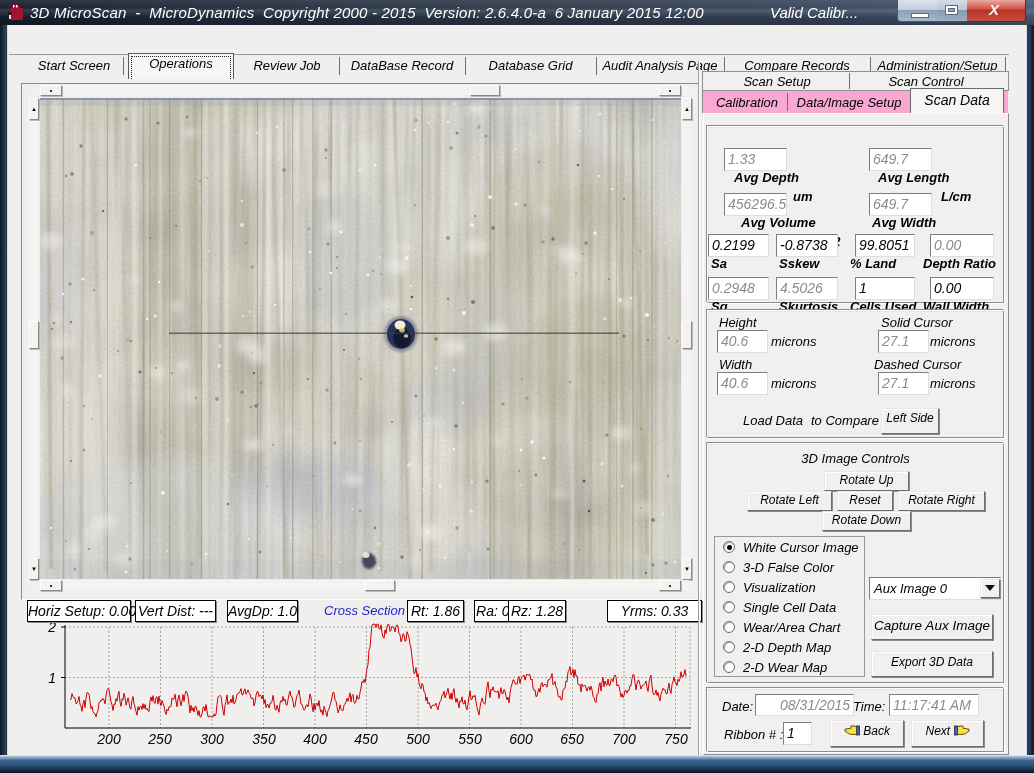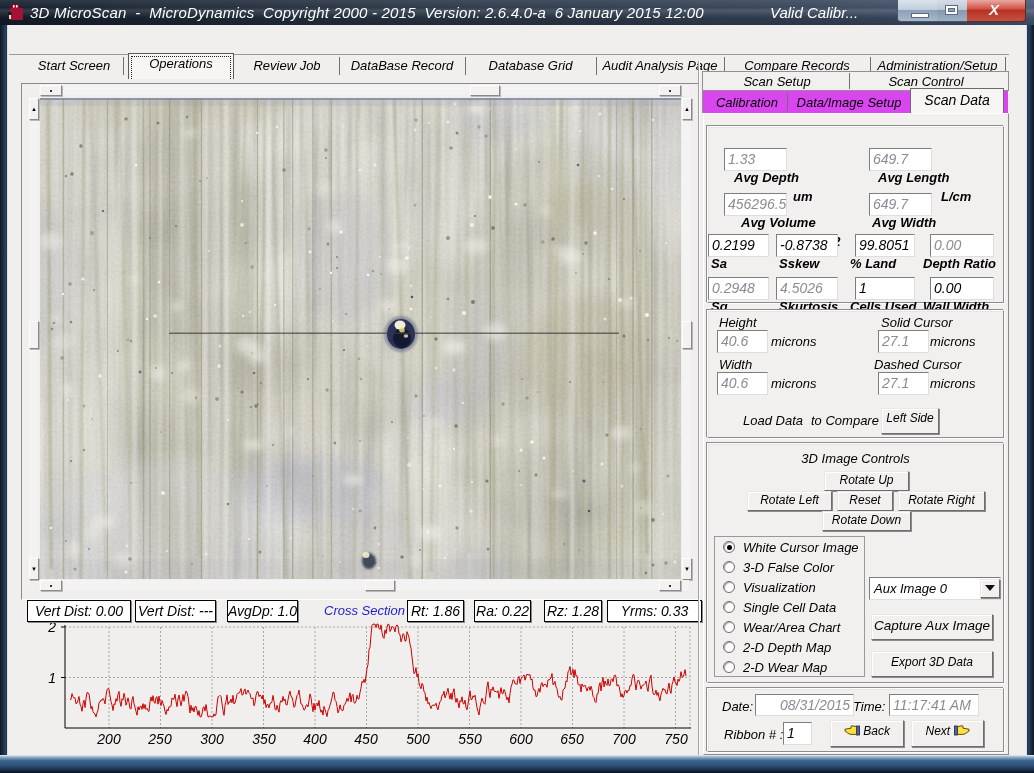--- a/index.html
+++ b/index.html
@@ -576,27 +576,27 @@
 <ellipse cx="360" cy="227" rx="5.5" ry="4.5" fill="#f9f5dc" opacity="0.97"></ellipse>
 <ellipse cx="362" cy="232" rx="2.8" ry="2.6" fill="#ead87a" opacity="0.85"></ellipse>
 <ellipse cx="366" cy="238" rx="2.3" ry="1.8" fill="#d8d2b8" opacity="0.9"></ellipse>
 </g>
           <ellipse cx="329" cy="463" rx="7" ry="8" fill="#23293f" opacity="0.8" filter="url(#soft1)"></ellipse>
           <ellipse cx="326" cy="457" rx="3.5" ry="3" fill="#f2eecd" opacity="0.9"></ellipse>
           <rect x="129" y="234.6" width="450" height="1.2" fill="#3c3c38" opacity="0.85"></rect>
         </svg></div>
    </div>
 
-   <div class="stat" style="left:19px;width:102px;">Vert Dist: 0.00</div>
+   <div class="stat" style="left:19px;width:102px;">Horiz Setup: 0.00</div>
    <div class="stat" style="left:127px;width:79px;">Vert Dist: ---</div>
    <div class="stat" style="left:219px;width:69px;">AvgDp: 1.0</div>
    <div class="lbl" style="left:316px;top:578px;color:#2222cc;font-size:13px;">Cross Section</div>
    <div class="stat" style="left:399px;width:55px;">Rt: 1.86</div>
    <div class="stat" style="left:466px;width:55px;">Ra: 0.22</div>
-   <div class="stat" style="left:500px;width:56px;margin-left:36px;">Rz: 1.28</div>
+   <div class="stat" style="left:500px;width:56px;">Rz: 1.28</div>
    <div class="stat" style="left:599px;width:93px;">Yrms: 0.33</div>
 
    <div id="chart" class="abs" style="left:30px;top:598px;width:660px;height:125px;"><svg width="660" height="125" font-family="Liberation Sans, sans-serif">
         <line x1="71.0" y1="4.0" x2="71.0" y2="105" stroke="#a6a6a6" stroke-width="1" stroke-dasharray="2,2"></line>
         <line x1="122.5" y1="4.0" x2="122.5" y2="105" stroke="#a6a6a6" stroke-width="1" stroke-dasharray="2,2"></line>
         <line x1="174.0" y1="4.0" x2="174.0" y2="105" stroke="#a6a6a6" stroke-width="1" stroke-dasharray="2,2"></line>
         <line x1="225.5" y1="4.0" x2="225.5" y2="105" stroke="#a6a6a6" stroke-width="1" stroke-dasharray="2,2"></line>
         <line x1="277.0" y1="4.0" x2="277.0" y2="105" stroke="#a6a6a6" stroke-width="1" stroke-dasharray="2,2"></line>
         <line x1="328.5" y1="4.0" x2="328.5" y2="105" stroke="#a6a6a6" stroke-width="1" stroke-dasharray="2,2"></line>
         <line x1="380.0" y1="4.0" x2="380.0" y2="105" stroke="#a6a6a6" stroke-width="1" stroke-dasharray="2,2"></line>
@@ -630,21 +630,21 @@
       </svg></div>
 
    <div class="abs" style="left:690px;top:36px;width:1px;height:694px;background:#a0a0a0;"></div>
    <div class="abs" style="left:691px;top:36px;width:1px;height:694px;background:#fbfbfb;"></div>
 
    <div class="abs" style="left:694px;top:46px;width:305px;height:19px;border-top:1px solid #909090;border-left:1px solid #909090;border-right:1px solid #909090;background:#f1f0ee;">
      <div class="rtab" style="left:2px;top:2px;width:144px;">Scan Setup</div>
      <div class="tabsep" style="left:146px;top:1px;height:16px;"></div>
      <div class="rtab" style="left:148px;top:2px;width:150px;">Scan Control</div>
    </div>
-   <div class="abs" style="left:694px;top:65px;width:305px;height:22px;border-top:1px solid #909090;border-left:1px solid #909090;background:#d946ef;">
+   <div class="abs" style="left:694px;top:65px;width:305px;height:22px;border-top:1px solid #909090;border-left:1px solid #909090;background:#f9a8d4;">
      <div class="rtab" style="left:2px;top:4px;width:84px;">Calibration</div>
      <div class="tabsep" style="left:84px;top:2px;height:18px;"></div>
      <div class="rtab" style="left:86px;top:4px;width:120px;">Data/Image Setup</div>
    </div>
    <div class="abs" style="left:902px;top:63px;width:92px;height:25px;background:#f6f5f3;border:1px solid #6a6a6a;border-bottom:none;font-size:14px;text-align:center;padding-top:3px;">Scan Data</div>
 
    <div class="abs" style="left:695px;top:88px;width:304px;height:640px;background:#f1f0ee;border:1px solid;border-color:#fdfdfd #8c8c8c #8c8c8c #fdfdfd;"></div>
 
    <div class="grp" style="left:699px;top:101px;width:295px;height:175px;background:#f1f0ee;">
      <div class="lbl b" style="left:26px;top:6px;">Avg Depth</div>

